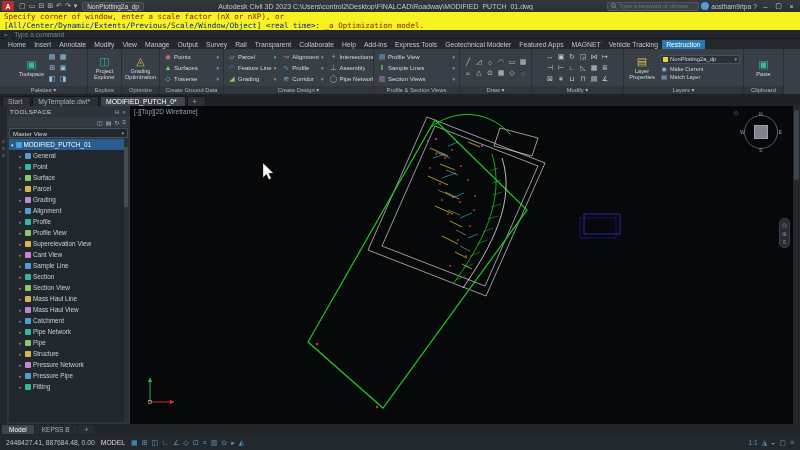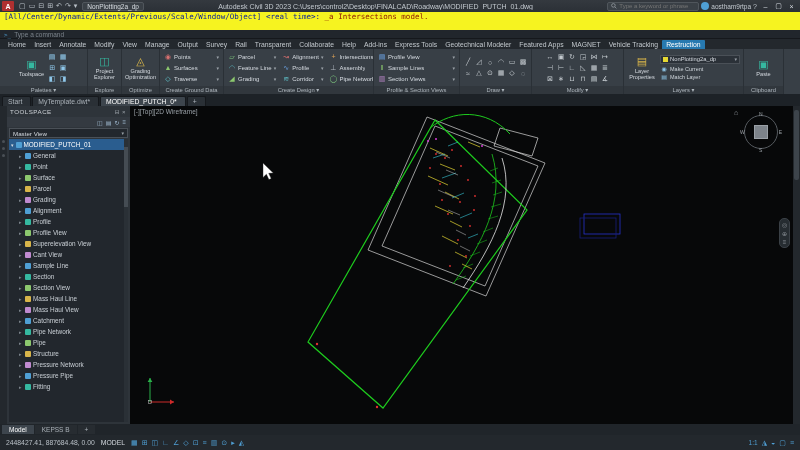--- a/index.html
+++ b/index.html
@@ -141,21 +141,22 @@
   <span class="helpico">?</span>
   <div class="winctl">
 
   <span>–</span>
       <span>▢</span>
       <span>×</span>
     </div>
 </div>
 
 <div class="cmd-echo">
-  <div class="cmd-line2"><span class="opt">[All/Center/Dynamic/Extents/Previous/Scale/Window/Object] &lt;real time&gt;:</span> <span class="tail">_a Intersections model.</span></div>
+  <div class="cmd-line1">Specify corner of window, enter a scale factor (nX or nXP), or</div>
+  <div class="cmd-line2"><span class="opt">[All/Center/Dynamic/Extents/Previous/Scale/Window/Object] &lt;real time&gt;:</span> <span class="tail">_a Optimization model.</span></div>
 </div>
 <div class="cmd-input">
   <span class="ci-ico">&gt;_</span>
   <span class="ci-text">Type a command</span>
 </div>
 
 <div class="ribbon-tabs">
 
 <span class="rtab">Home</span>
     <span class="rtab">Insert</span>

